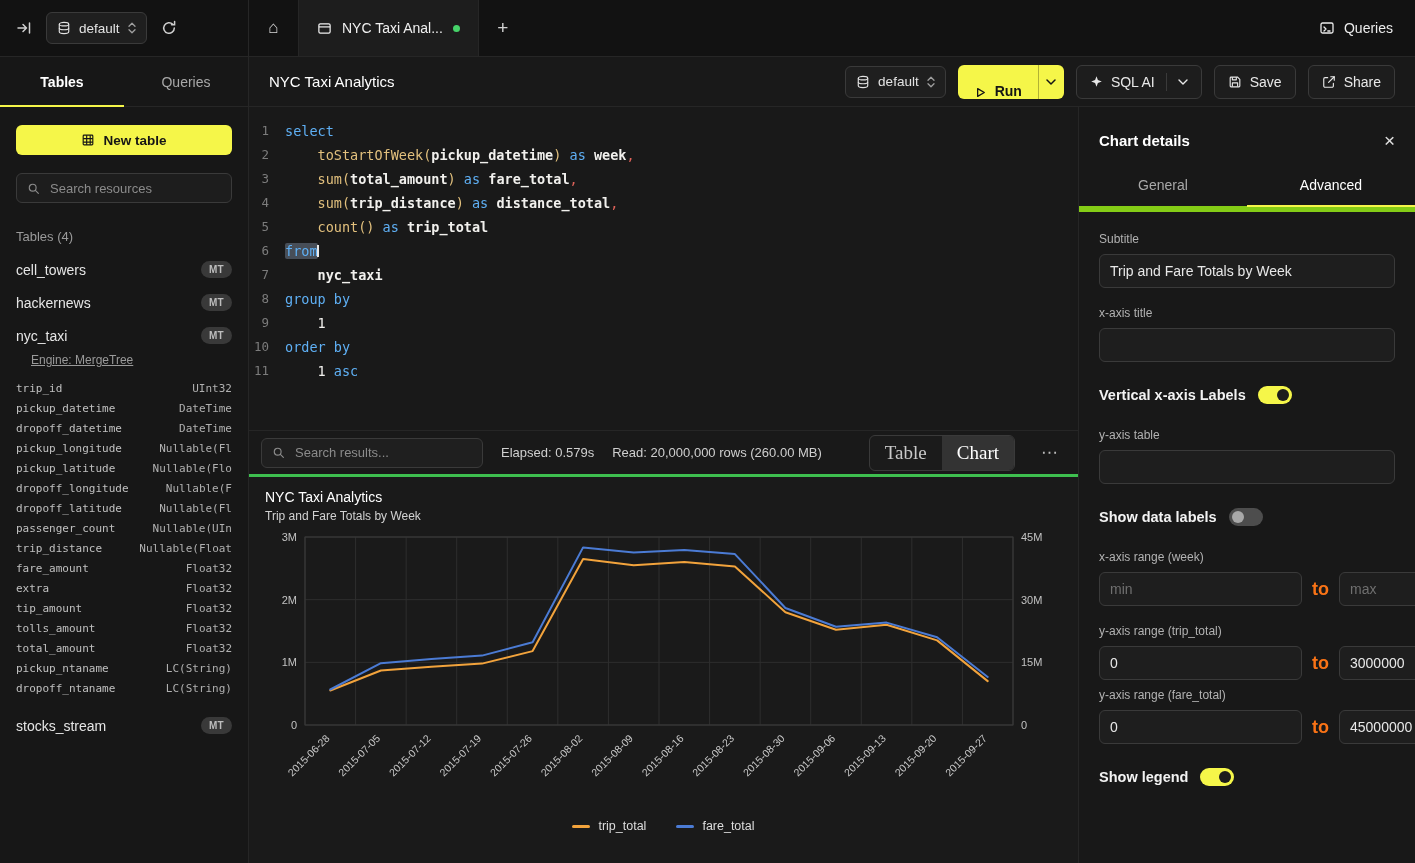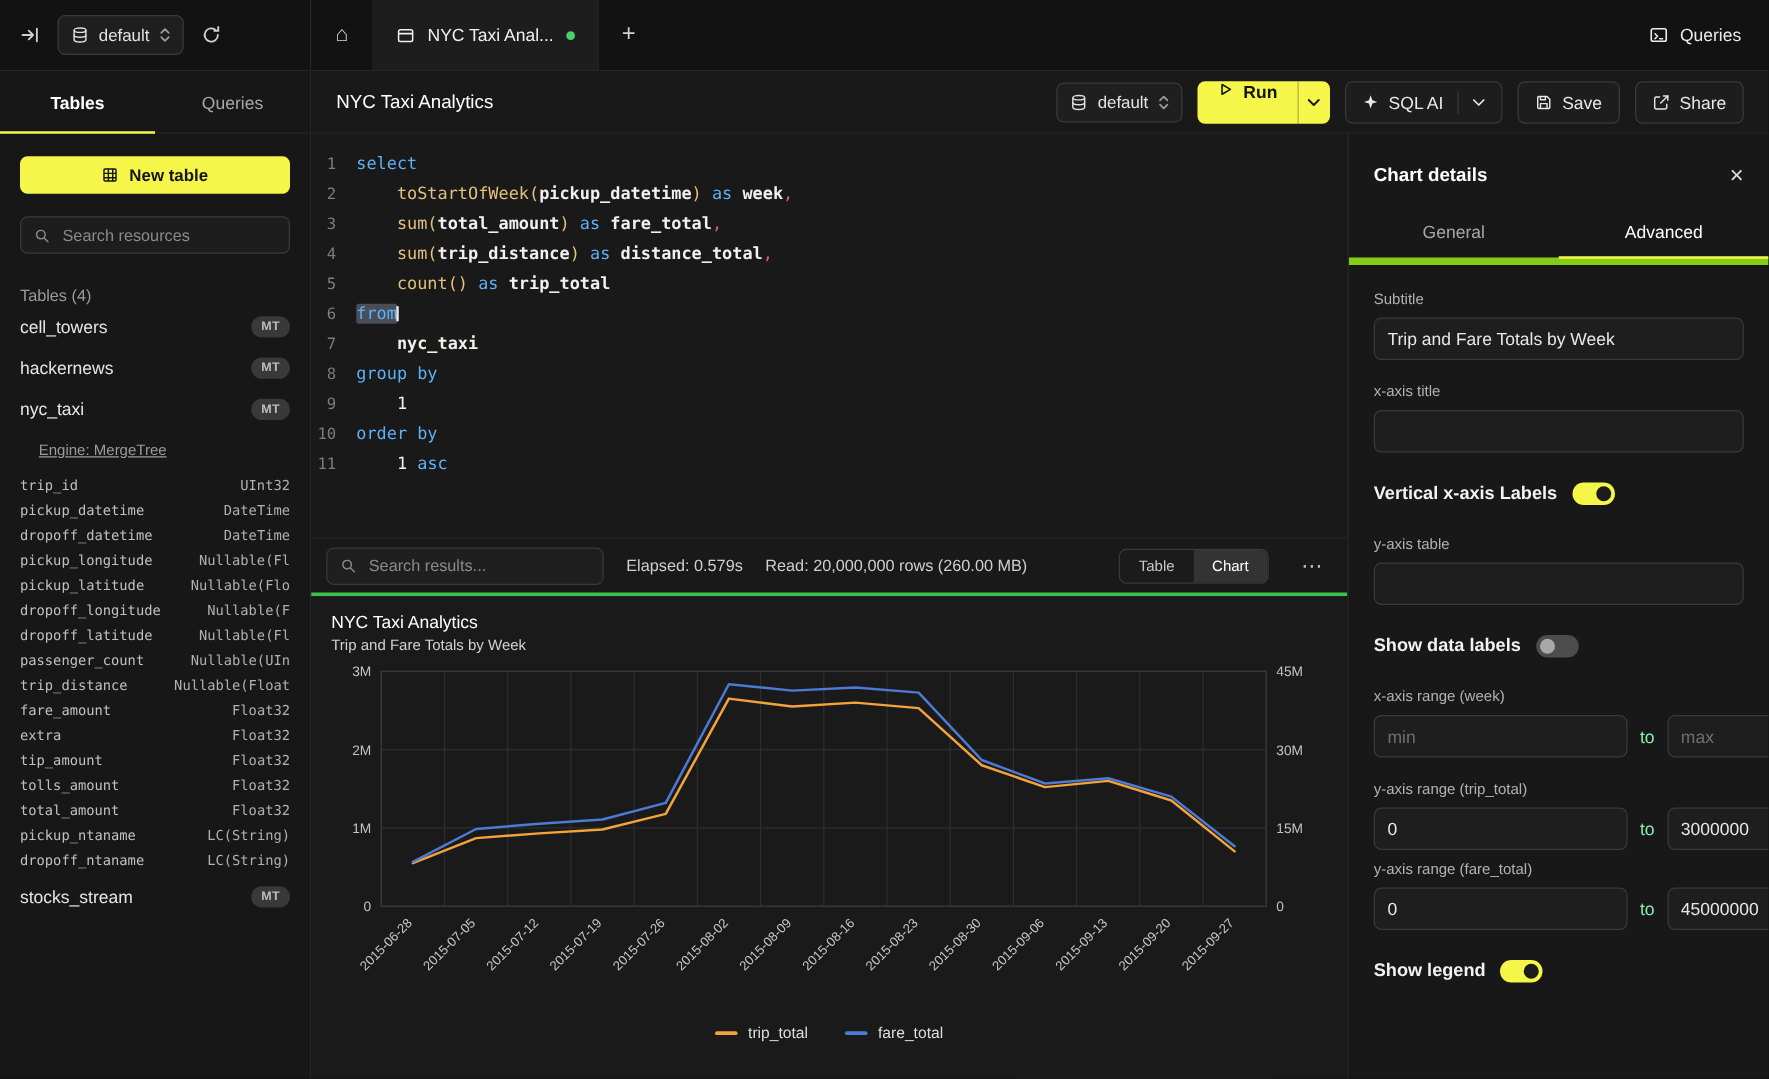--- a/index.html
+++ b/index.html
@@ -35,35 +35,35 @@
   .sidebar{position:absolute;left:0;top:57px;bottom:0;width:249px;background:#171717;border-right:1px solid var(--border);overflow:hidden;}
   .sb-tabs{display:flex;height:50px;border-bottom:1px solid var(--border);}
   .sb-tab{flex:1;display:flex;align-items:center;justify-content:center;color:#a8a8a8;position:relative;cursor:pointer;}
   .sb-tab.active{color:#fff;font-weight:600;}
   .sb-tab.active::after{content:"";position:absolute;left:0;right:0;bottom:-1px;height:2px;background:var(--yellow);}
   .new-table{margin:18px 16px 0;height:30px;background:var(--yellow);color:#151515;font-weight:600;font-size:13.5px;display:flex;align-items:center;justify-content:center;gap:8px;border-radius:6px;cursor:pointer;}
   .sb-search{margin:18px 16px 0;height:30px;display:flex;align-items:center;gap:8px;background:#1d1d1d;border:1px solid var(--pill-border);border-radius:6px;padding:12px 10px;color:#8b8b8b;}
   .sb-search input{flex:1;background:none;border:none;outline:none;color:#ddd;font-size:13px;min-width:0;font-family:inherit;}
   .sb-search input::placeholder{color:#8b8b8b;}
   .sb-section{margin:26px 16px 9px;color:var(--muted);font-size:13px;}
-  .tbl-row{display:flex;align-items:flex-start;justify-content:space-between;padding:0 16px;height:33px;cursor:pointer;}
+  .tbl-row{display:flex;align-items:center;justify-content:space-between;padding:0 16px;height:33px;cursor:pointer;}
   .tbl-name{font-size:14px;color:#e6e6e6;}
   .badge{background:#393939;color:#bdbdbd;font-size:10px;font-weight:600;padding:3px 8px;border-radius:9px;letter-spacing:.3px;}
   .engine{padding:1px 31px 8px;color:var(--muted);font-size:12px;text-decoration:underline;}
   .cols{padding-bottom:14px;}
   .col-row{display:flex;justify-content:space-between;align-items:flex-end;padding:0 16px;height:20px;font-family:"DejaVu Sans Mono",monospace;font-size:11px;color:#c0c0c0;cursor:pointer;}
   .col-type{color:#b0b0b0;}
 
   
   .main{position:absolute;left:249px;top:57px;right:0;bottom:0;background:#191919;}
   .main-header{height:50px;display:flex;align-items:center;padding:0 20px;border-bottom:1px solid var(--border);gap:12px;}
   .mh-title{font-size:15px;color:#fff;}
   .mh-right{margin-left:auto;display:flex;align-items:center;gap:12px;}
   .run-btn{display:flex;height:34px;border-radius:6px;overflow:hidden;background:var(--yellow);color:#151515;cursor:pointer;}
-  .run-main{display:flex;align-items:flex-start;gap:8px;padding:0 16px;font-weight:700;}
+  .run-main{display:flex;align-items:flex-end;gap:8px;padding:0 16px;font-weight:700;}
   .run-caret{width:26px;display:flex;align-items:center;justify-content:center;border-left:1px solid rgba(0,0,0,.28);}
   .btn{display:flex;align-items:center;gap:8px;height:34px;padding:0 13px;background:#1d1d1d;border:1px solid var(--pill-border);border-radius:6px;color:#e8e8e8;cursor:pointer;}
   .vsep{width:1px;height:18px;background:#3a3a3a;margin:0 3px;}
 
   .work{position:absolute;left:0;top:50px;width:829px;bottom:0;display:flex;flex-direction:column;}
 
   
   .editor{height:323px;overflow:hidden;padding-top:12px;cursor:text;}
   .ed-line{display:flex;height:24px;line-height:24px;font-family:"DejaVu Sans Mono",monospace;font-size:13.5px;}
   .ln{width:36px;flex:none;text-align:right;padding-right:16px;color:#7c7c7c;font-size:12.5px;}
@@ -76,21 +76,21 @@
   .tk-sel{background:#474e58;border-radius:2px;position:relative;text-align:right;}
   .tk-sel::after{content:"";position:absolute;right:-1px;top:2px;bottom:2px;width:1.5px;background:#e8e8e8;}
 
   
   .results{height:44px;border-top:1px solid var(--border);display:flex;align-items:center;padding:0 12px;gap:18px;flex:none;}
   .search-box{display:flex;align-items:center;gap:8px;background:#1f1f1f;border:1px solid var(--pill-border);border-radius:6px;height:30px;padding:0 10px;width:222px;color:#8b8b8b;}
   .search-box input{flex:1;background:none;border:none;outline:none;color:#ddd;font-size:13px;min-width:0;font-family:inherit;}
   .search-box input::placeholder{color:#8b8b8b;}
   .meta{font-size:13px;color:#cfcfcf;}
   .seg{margin-left:auto;display:flex;background:#1b1b1b;border:1px solid var(--pill-border);border-radius:6px;overflow:hidden;}
-  .seg-btn{padding:6px 15px;font-size:12px;color:#c9c9c9;cursor:pointer;}
+  .seg-btn{padding:6px 15px;font-size:19px;color:#c9c9c9;cursor:pointer;font-family:Liberation Serif, serif;}
   .seg-btn.active{background:#333;color:#fff;}
   .more{color:#bbb;font-size:17px;padding:0 8px;cursor:pointer;}
 
   .green-bar{height:3px;background:#3ebf4f;flex:none;}
 
   
   .chart-sec{flex:1;padding:12px 16px 0;overflow:hidden;background:#1a1a1a;}
   .chart-title{font-size:14px;color:#fff;}
   .chart-sub{font-size:12px;color:#d2d2d2;margin-top:4px;}
   .chart-svg{width:797px;height:292px;margin-top:4px;}
@@ -114,21 +114,21 @@
   .f-input{width:100%;height:34px;background:#1e1e1e;border:1px solid var(--pill-border);border-radius:6px;color:#e8e8e8;font-size:14px;padding:0 10px;outline:none;font-family:inherit;}
   .f-input::placeholder{color:#6f6f6f;}
   .toggle-row{display:flex;align-items:center;gap:12px;margin:24px 0;}
   .toggle-label{font-size:14.5px;font-weight:600;color:#f2f2f2;}
   .toggle{width:34px;height:18px;border-radius:10px;background:#4d4d4d;position:relative;flex:none;cursor:pointer;}
   .toggle::after{content:"";position:absolute;width:12px;height:12px;border-radius:50%;background:#a8a8a8;top:3px;left:3px;}
   .toggle.on{background:var(--yellow);}
   .toggle.on::after{left:auto;right:3px;background:#1c1c1c;}
   .range-row{display:flex;align-items:center;gap:10px;}
   .range-row .f-input{flex:1;width:auto;}
-  .to{font-size:14px;color:#86efac;flex:none;}
+  .to{font-size:18px;color:#f97316;flex:none;font-weight:bold;}
 </style>
 </head>
 <body>
 
 <div class="app">
 
   <header class="topbar">
     <div class="tb-left">
       <span class="icon-btn">
         <svg width="16" height="16" viewBox="0 0 16 16" fill="none" stroke="currentColor" stroke-width="1.5" stroke-linecap="round" stroke-linejoin="round">

